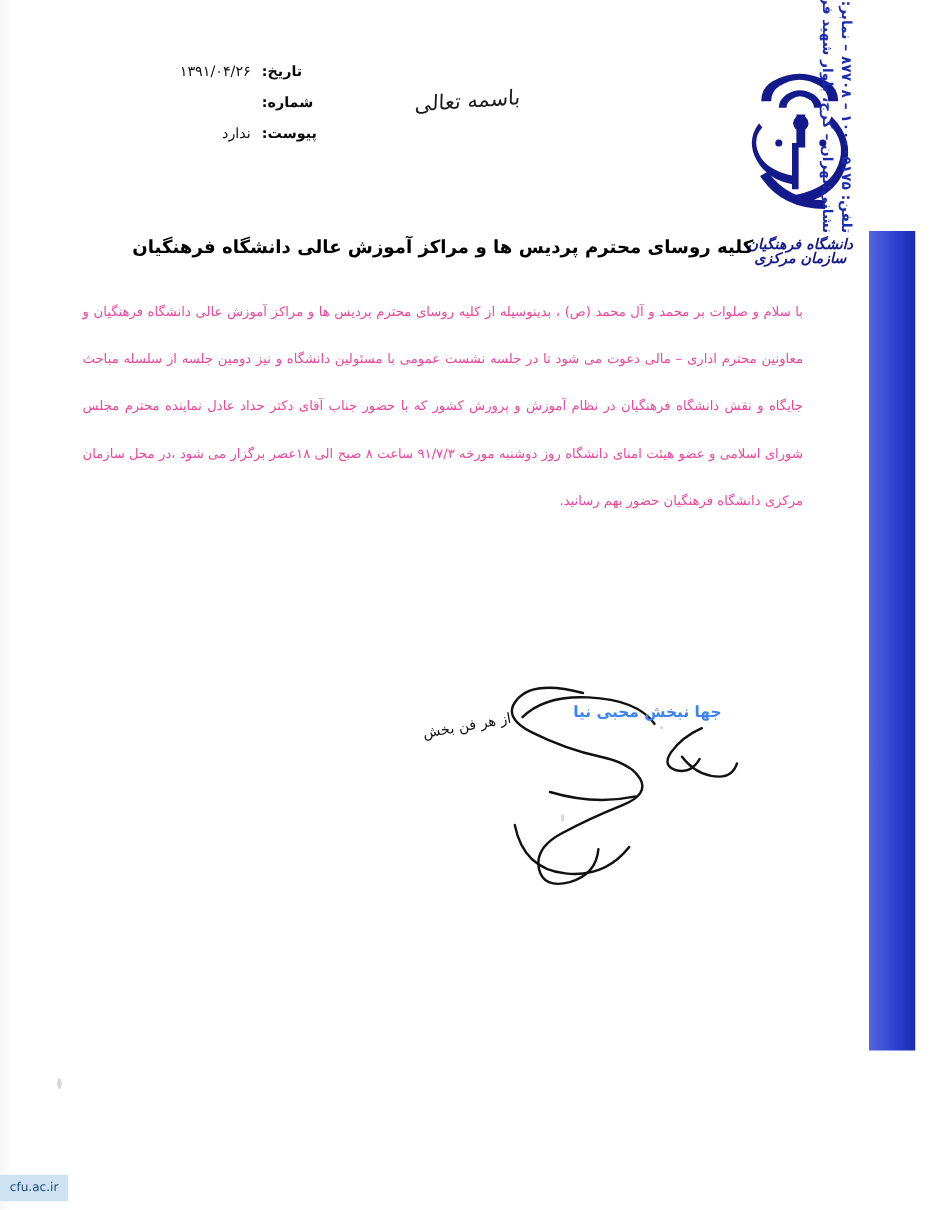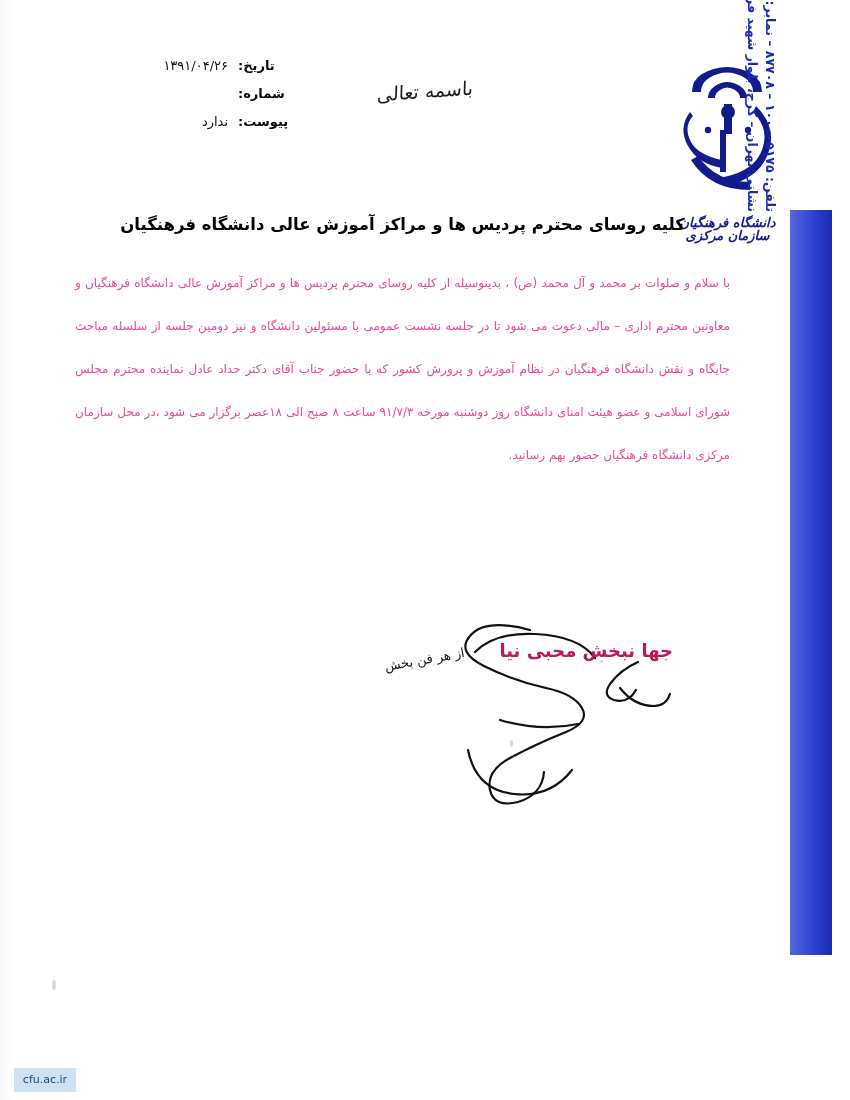--- a/index.html
+++ b/index.html
@@ -173,24 +173,24 @@
     top: 610px;
     right: 150px;
     width: 330px;
     height: 230px;
     direction: rtl;
     text-align: center;
   }
   .sig-name {
     position: absolute;
     top: 30px;
-    right: 27px;
-    font-size: 18px;
-    font-weight: bold;
-    color: #be185d;
+    right: 44px;
+    font-size: 14px;
+    font-weight: bold;
+    color: #3b82f6;
   }
   .sig-title {
     position: absolute;
     top: 60px;
     right: 0;
     width: 260px;
     font-size: 13.5px;
     font-weight: bold;
     color: #111;
     text-align: center;
@@ -208,21 +208,21 @@
     right: 235px;
     font-size: 13px;
     color: #111;
     transform: rotate(-10deg);
     font-family: "DejaVu Serif", serif;
   }
 
   
   .footer-stamp {
     position: absolute;
-    left: 14px;
+    left: 0;
     bottom: 8px;
     width: 62px;
     height: 24px;
     background: #cfe2f3;
     color: #1a4b7a;
     font-size: 11px;
     line-height: 24px;
     text-align: center;
     direction: ltr;
     font-family: "DejaVu Sans", sans-serif;

